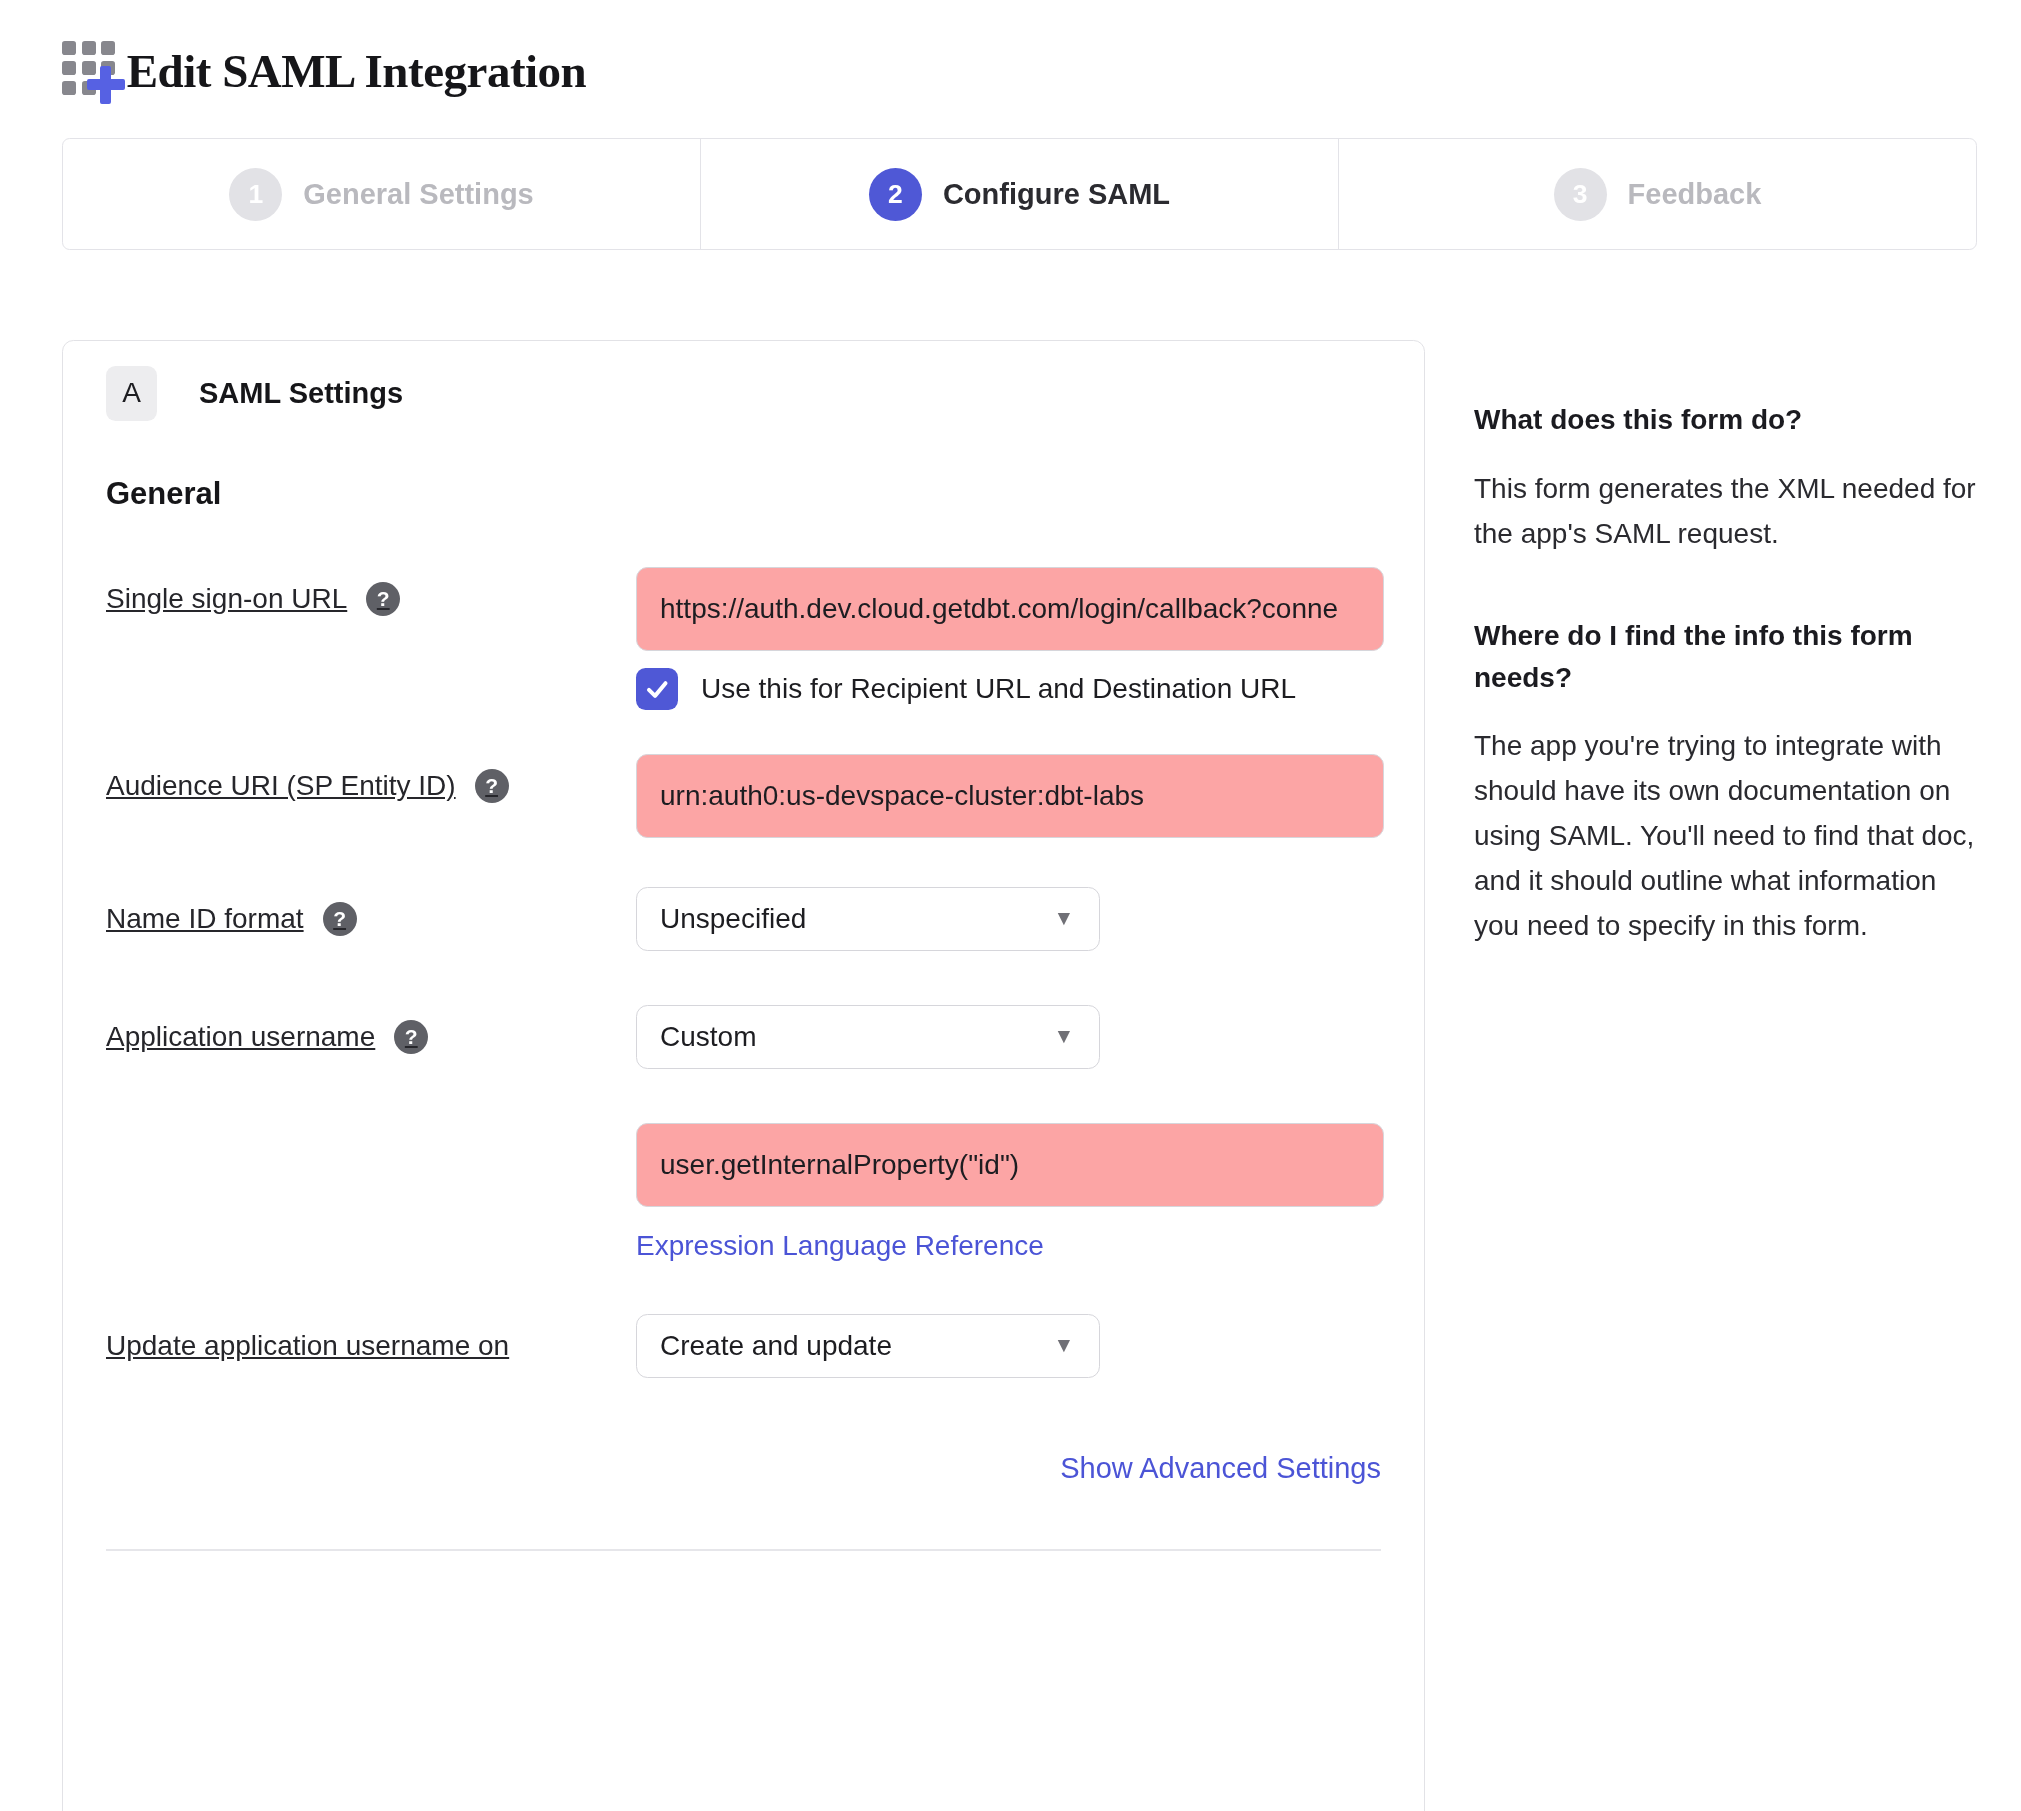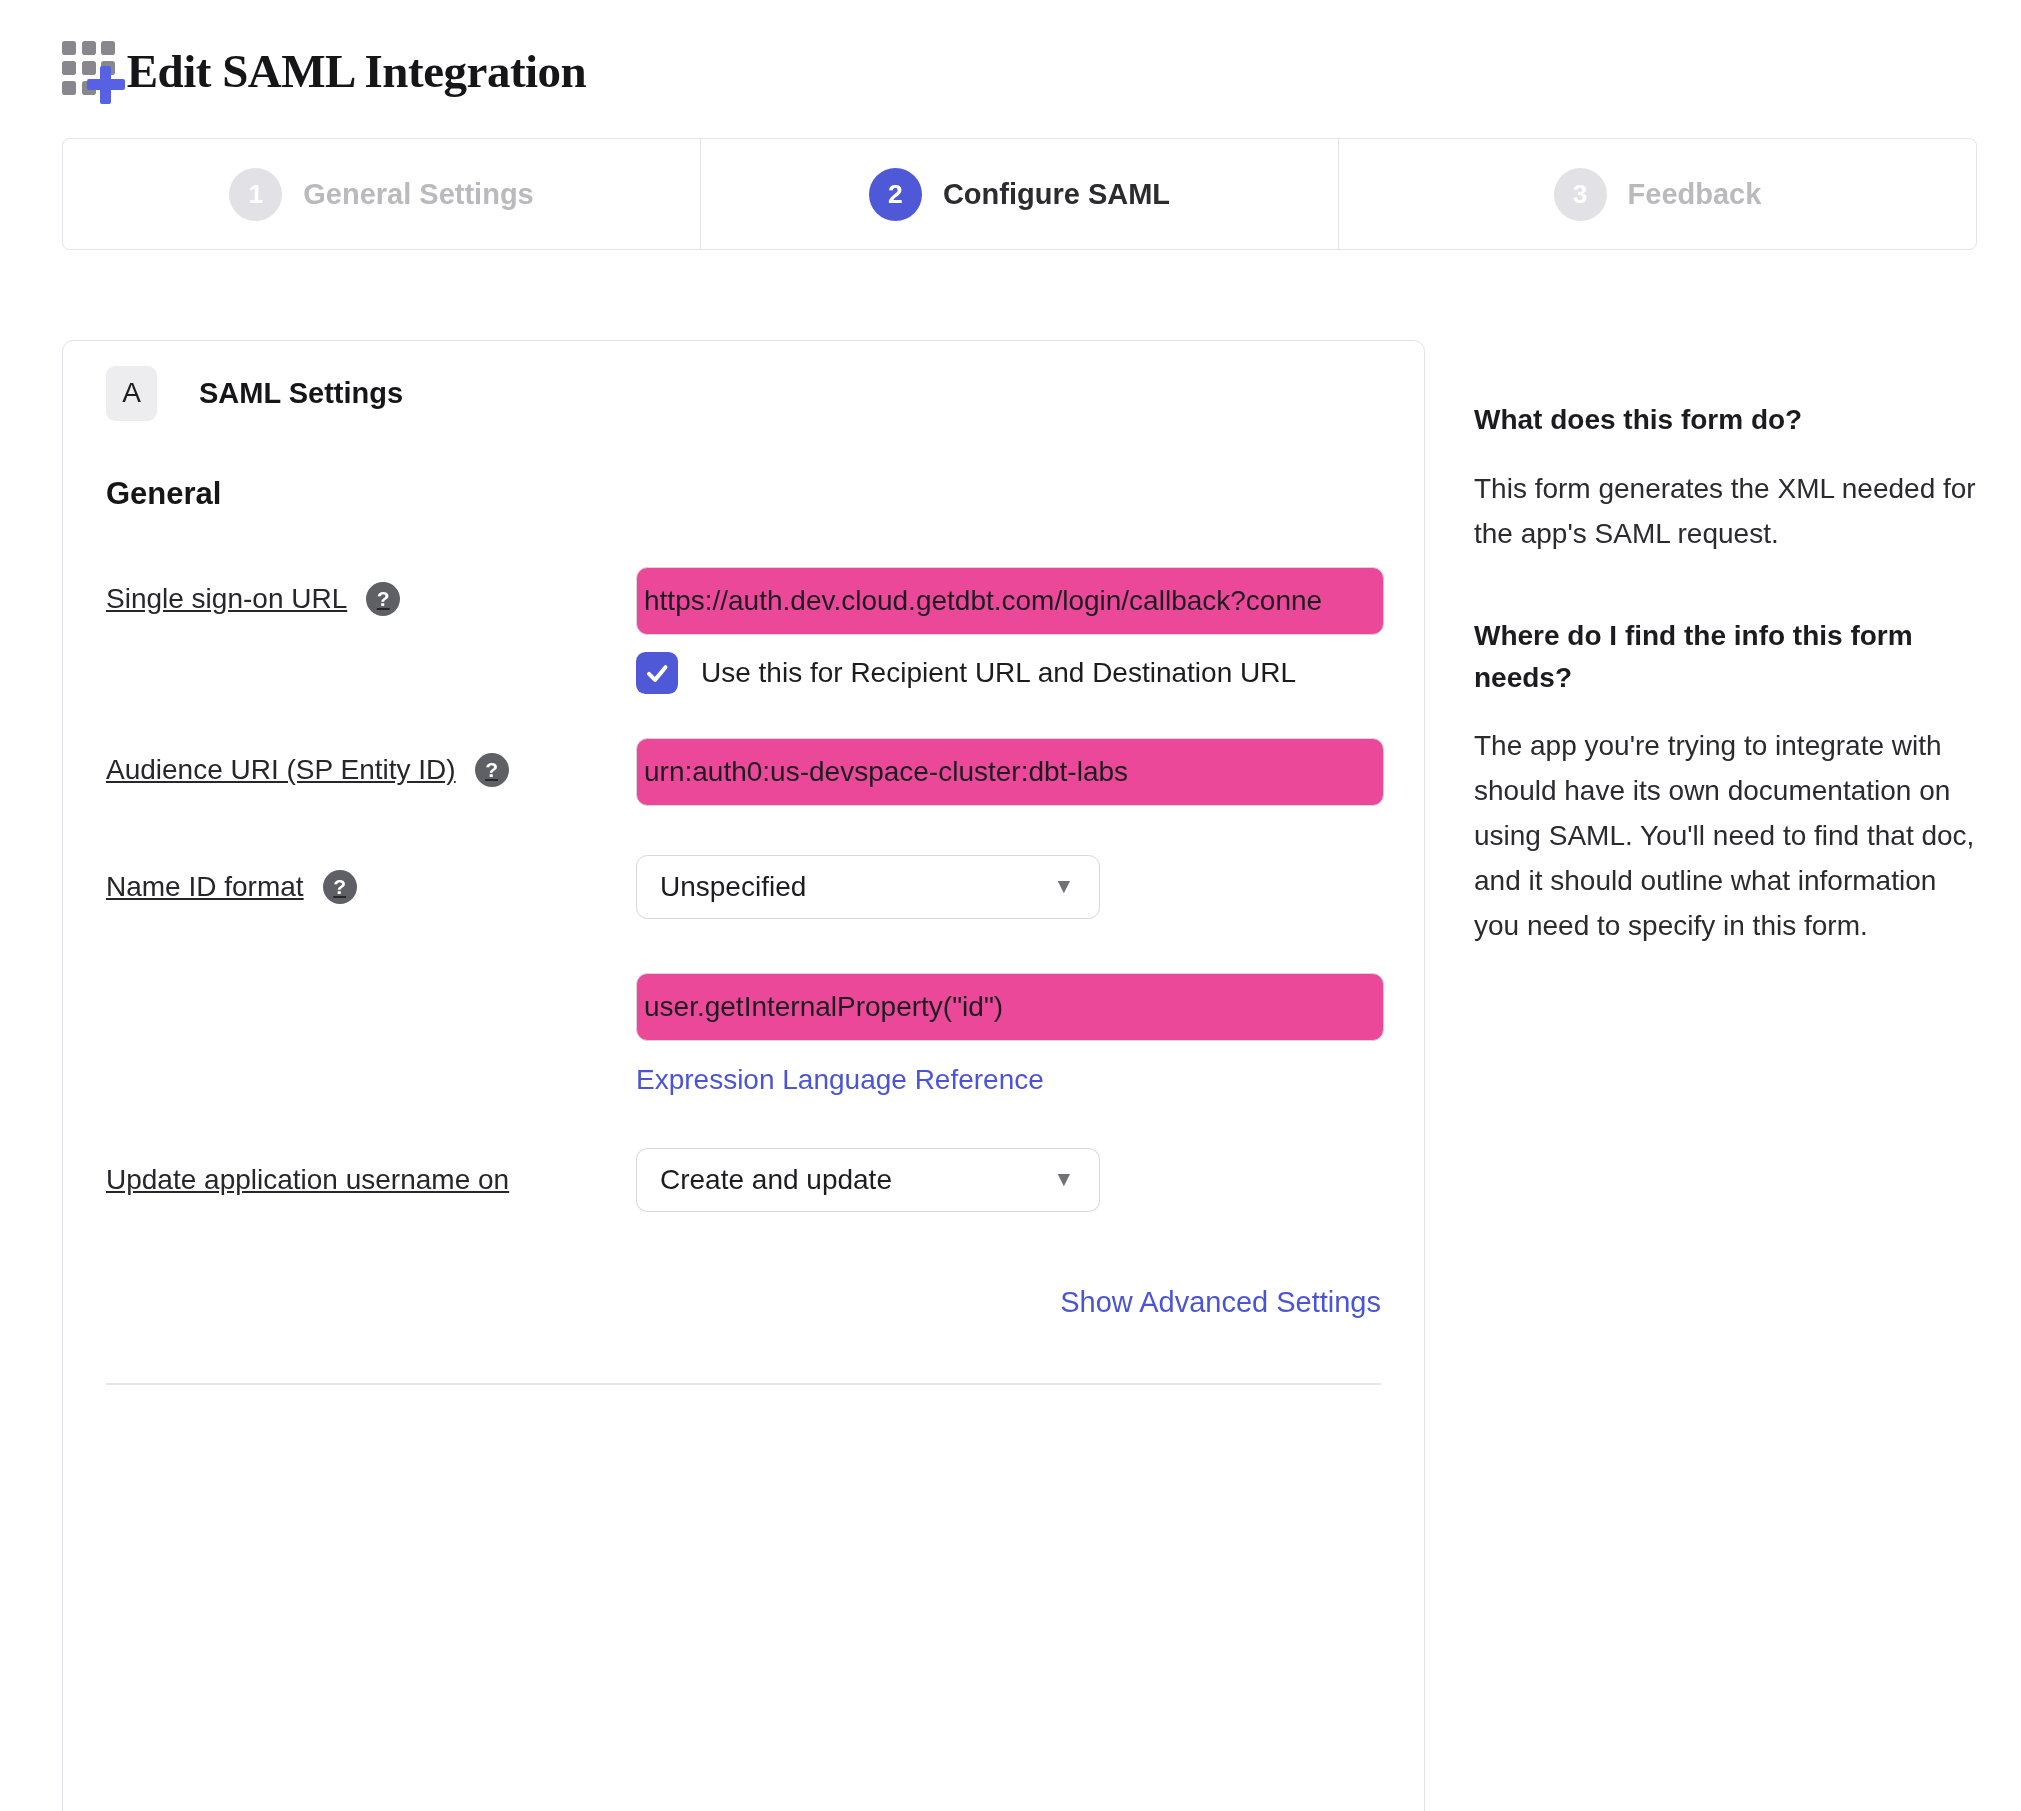--- a/index.html
+++ b/index.html
@@ -54,22 +54,22 @@
 
   .frow{display:flex;align-items:flex-start;}
   .flabel{width:530px;flex:0 0 530px;font-size:28px;color:#26262b;line-height:64px;
     display:flex;align-items:center;gap:19px;white-space:nowrap;text-decoration:underline;}
   .help-icon{width:34px;height:34px;border-radius:50%;background:#5f6066;color:#fff;
     display:inline-flex;align-items:center;justify-content:center;font-size:21px;
     font-weight:700;flex:0 0 34px;}
   .help-icon::after{content:"?";}
   .fctrl{flex:1;}
 
-  input.tbox{width:748px;height:68px;border:1.9px solid var(--border);border-radius:11.4px;
-    padding:0 7px;font-size:28px;color:#1d1d21;outline:none;background:#ec4899;
+  input.tbox{width:748px;height:84px;border:1.9px solid var(--border);border-radius:11.4px;
+    padding:0 23px;font-size:28px;color:#1d1d21;outline:none;background:#fca5a5;
     font-family:"Liberation Sans","DejaVu Sans",sans-serif;}
   .selbox{width:464px;height:64px;border:1.9px solid var(--border);border-radius:11.4px;
     display:flex;align-items:center;padding:0 23px;font-size:28px;color:#1d1d21;
     background:#fff;position:relative;cursor:pointer;}
   .selbox .caret{position:absolute;right:24.6px;top:50%;transform:translateY(-54%);
     font-size:21px;color:#707076;}
   .caret::after{content:"▼";}
 
   .chk-row{display:flex;align-items:center;margin-top:17px;margin-left:530px;}
   .checkbox{width:42px;height:42px;border-radius:9.5px;background:var(--accent);
@@ -186,20 +186,32 @@
           <span class="help-icon"></span>
         </div>
         <div class="fctrl">
           <div class="selbox">
             <span>Unspecified</span>
             <span class="caret"></span>
           </div>
         </div>
       </div>
 
+      <div class="frow mt-app">
+        <div class="flabel">
+          <span>Application username</span>
+          <span class="help-icon"></span>
+        </div>
+        <div class="fctrl">
+          <div class="selbox">
+            <span>Custom</span>
+            <span class="caret"></span>
+          </div>
+        </div>
+      </div>
 
       <div class="custom-block">
         <input class="tbox" type="text" value="user.getInternalProperty(&quot;id&quot;)" style="">
       </div>
       <div class="custom-link">
         <a class="inline-link">Expression Language Reference</a>
       </div>
 
       <div class="frow mt-upd">
         <div class="flabel">

